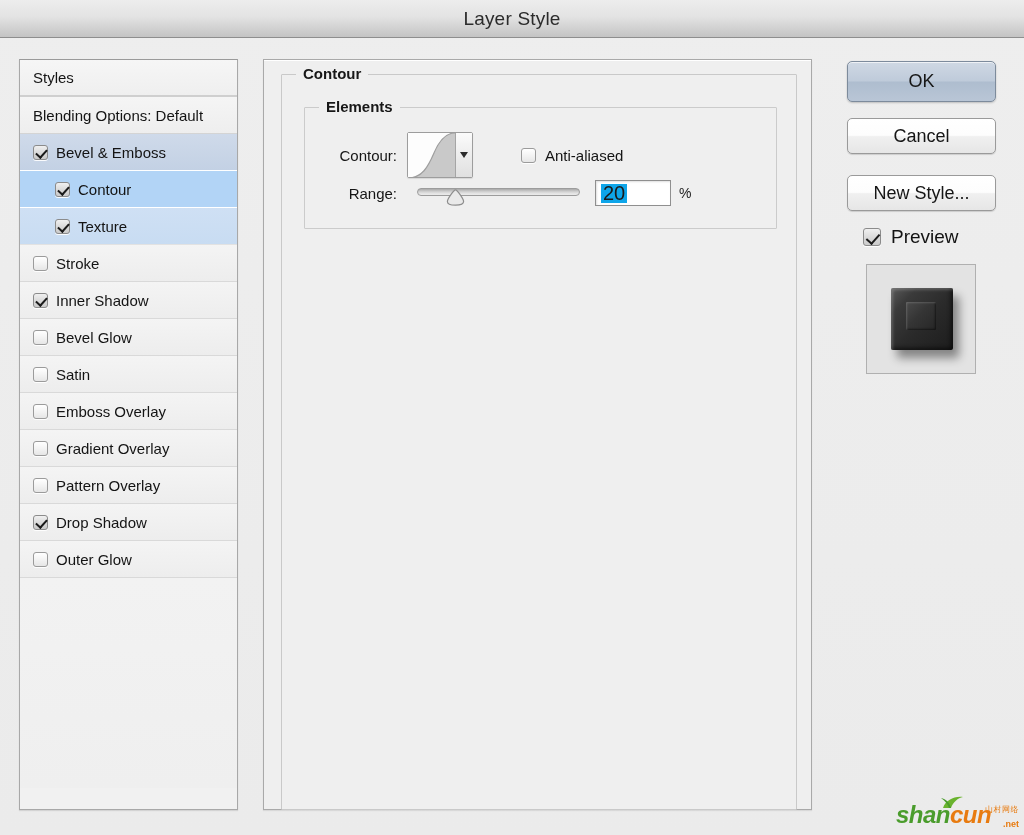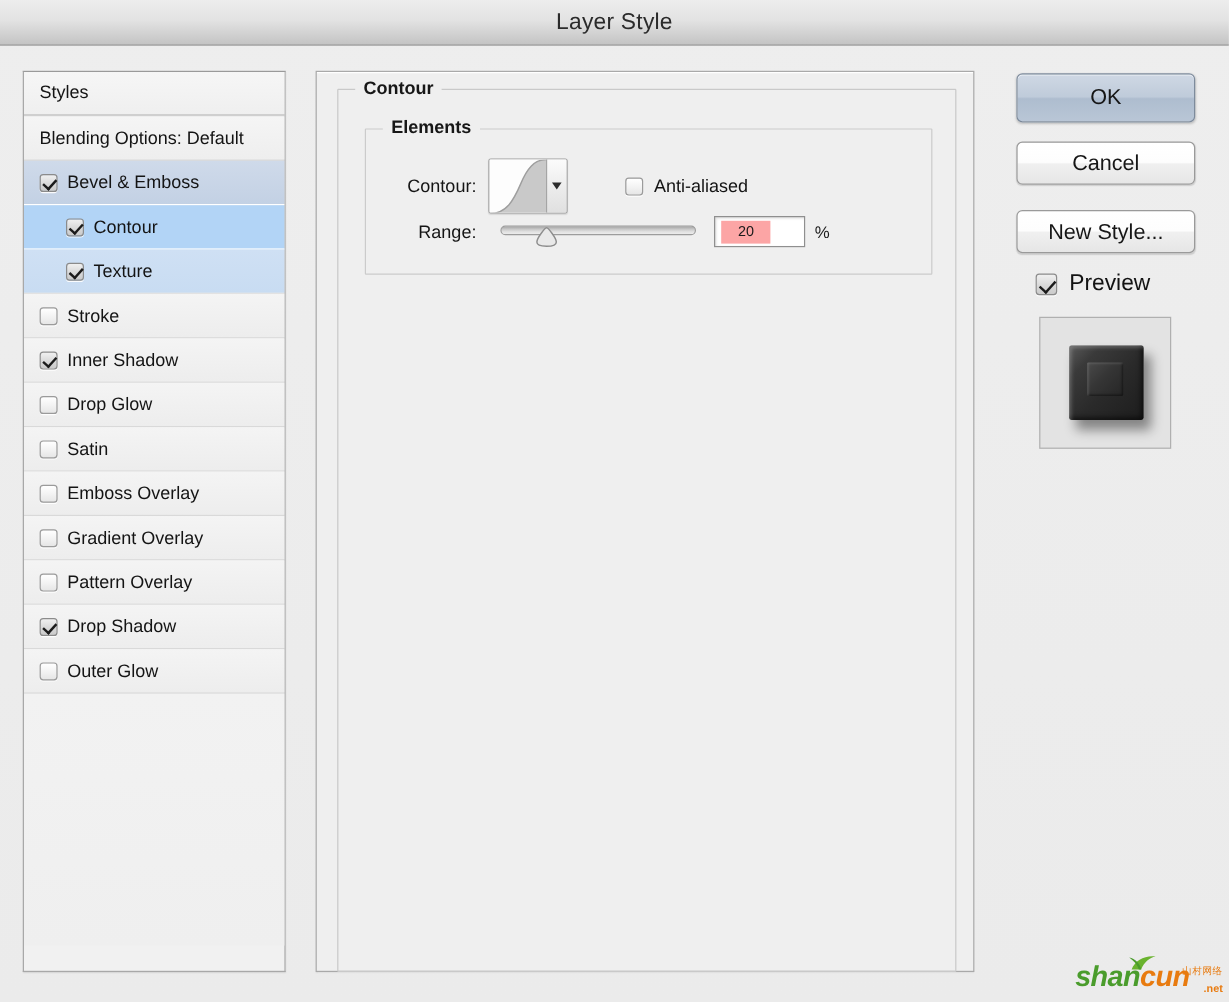--- a/index.html
+++ b/index.html
@@ -258,24 +258,24 @@
     height: 26px;
     background: #ffffff;
     border: 1px solid #8f8f8f;
     box-sizing: border-box;
     box-shadow: inset 1px 1px 2px rgba(0,0,0,0.13);
     display: flex;
     align-items: center;
     padding-left: 5px;
   }
   .num-value {
-    font-size: 12px;
+    font-size: 20px;
     color: #1a1a1a;
-    background: #fca5a5;
-    padding: 1px 14px;
+    background: #0ea5e9;
+    padding: 1px 2px;
     line-height: 17px;
   }
   .pct {
     font-size: 14px;
     color: #1c1c1c;
     margin-left: 8px;
   }
 
   
   .btn {
@@ -427,21 +427,21 @@
         <div class="list-row">
           <span class="cb"></span>
           <span class="row-label">Stroke</span>
         </div>
         <div class="list-row">
           <span class="cb checked"></span>
           <span class="row-label">Inner Shadow</span>
         </div>
         <div class="list-row">
           <span class="cb"></span>
-          <span class="row-label">Drop Glow</span>
+          <span class="row-label">Bevel Glow</span>
         </div>
         <div class="list-row">
           <span class="cb"></span>
           <span class="row-label">Satin</span>
         </div>
         <div class="list-row">
           <span class="cb"></span>
           <span class="row-label">Emboss Overlay</span>
         </div>
         <div class="list-row">

